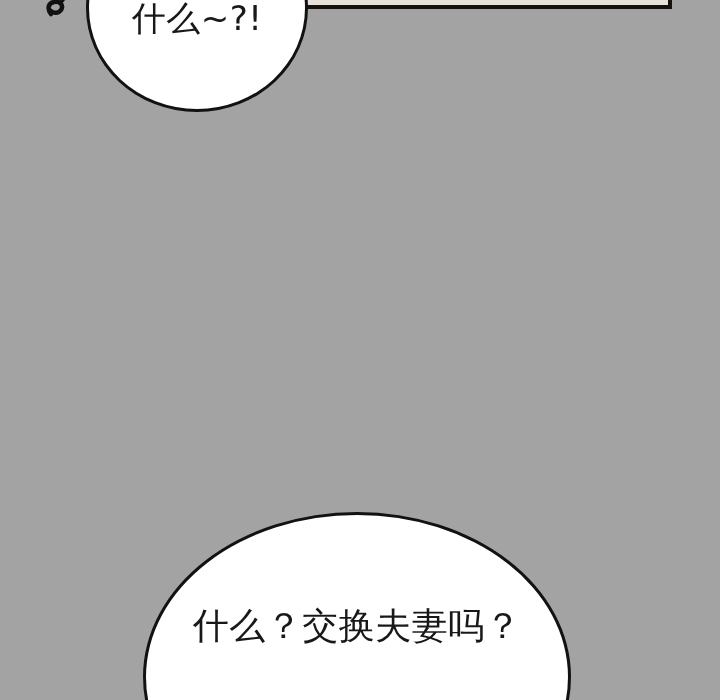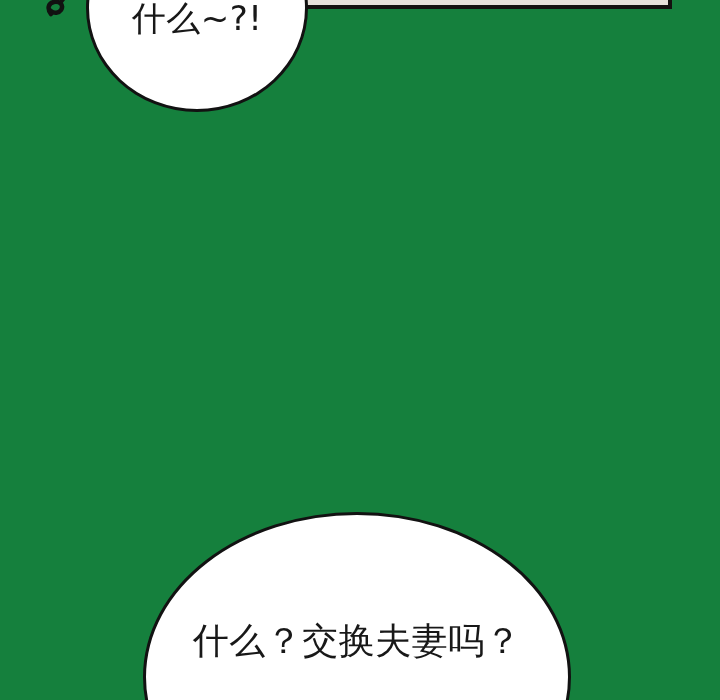--- a/index.html
+++ b/index.html
@@ -8,21 +8,21 @@
     padding: 0;
     background: #ffffff;
   }
   body {
     font-family: "DejaVu Sans", "Liberation Sans", sans-serif;
   }
   #panel {
     position: relative;
     width: 720px;
     height: 700px;
-    background: #15803d;
+    background: #a3a3a3;
     overflow: hidden;
   }
 
   
   .beam {
     position: absolute;
     left: 300px;
     top: 0px;
     width: 372px;
     height: 9px;
@@ -85,21 +85,21 @@
     font-weight: 400;
   }
   .text-top {
     left: 86px;
     top: -2px;
     width: 222px;
     font-size: 34px;
   }
   .text-bottom {
     left: 143px;
-    top: 620px;
+    top: 605px;
     width: 428px;
     font-size: 36px;
   }
   .text-bottom .tline { display: block; }
 </style>
 </head>
 <body>
 
 <div id="panel">
 

